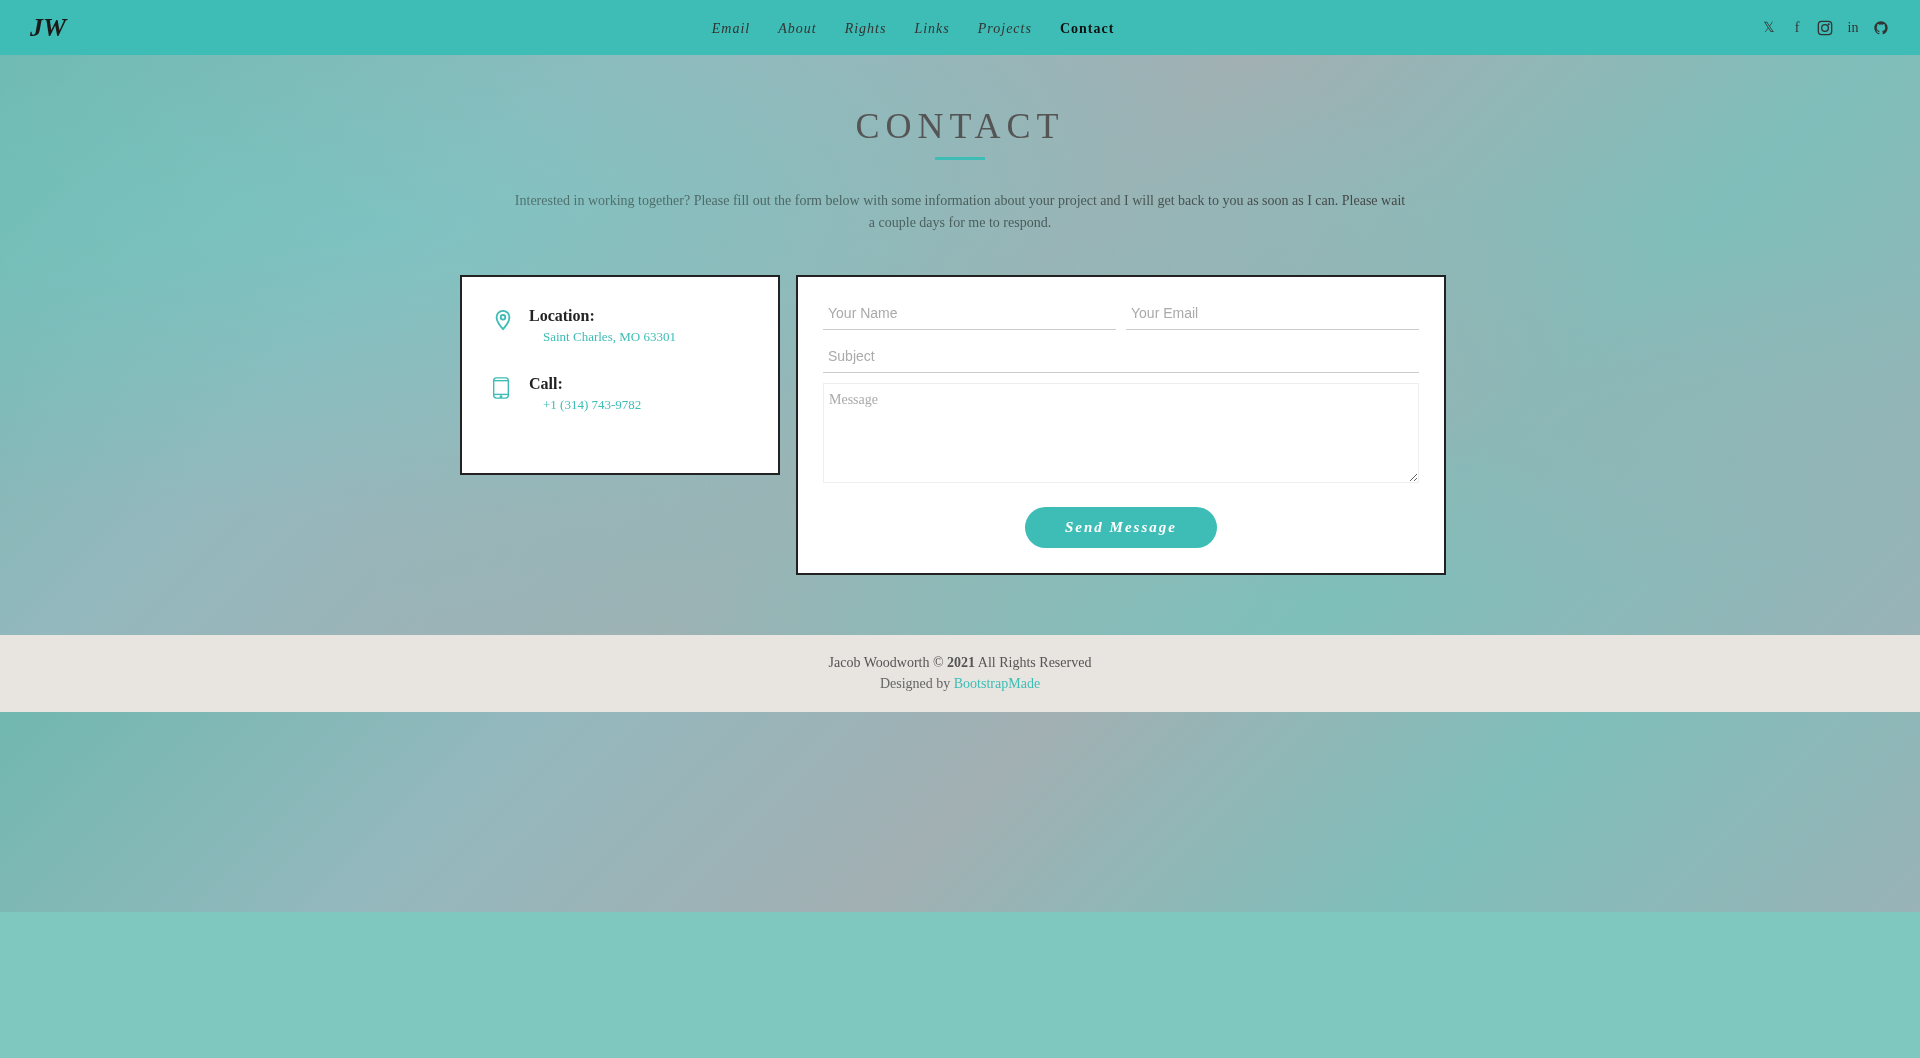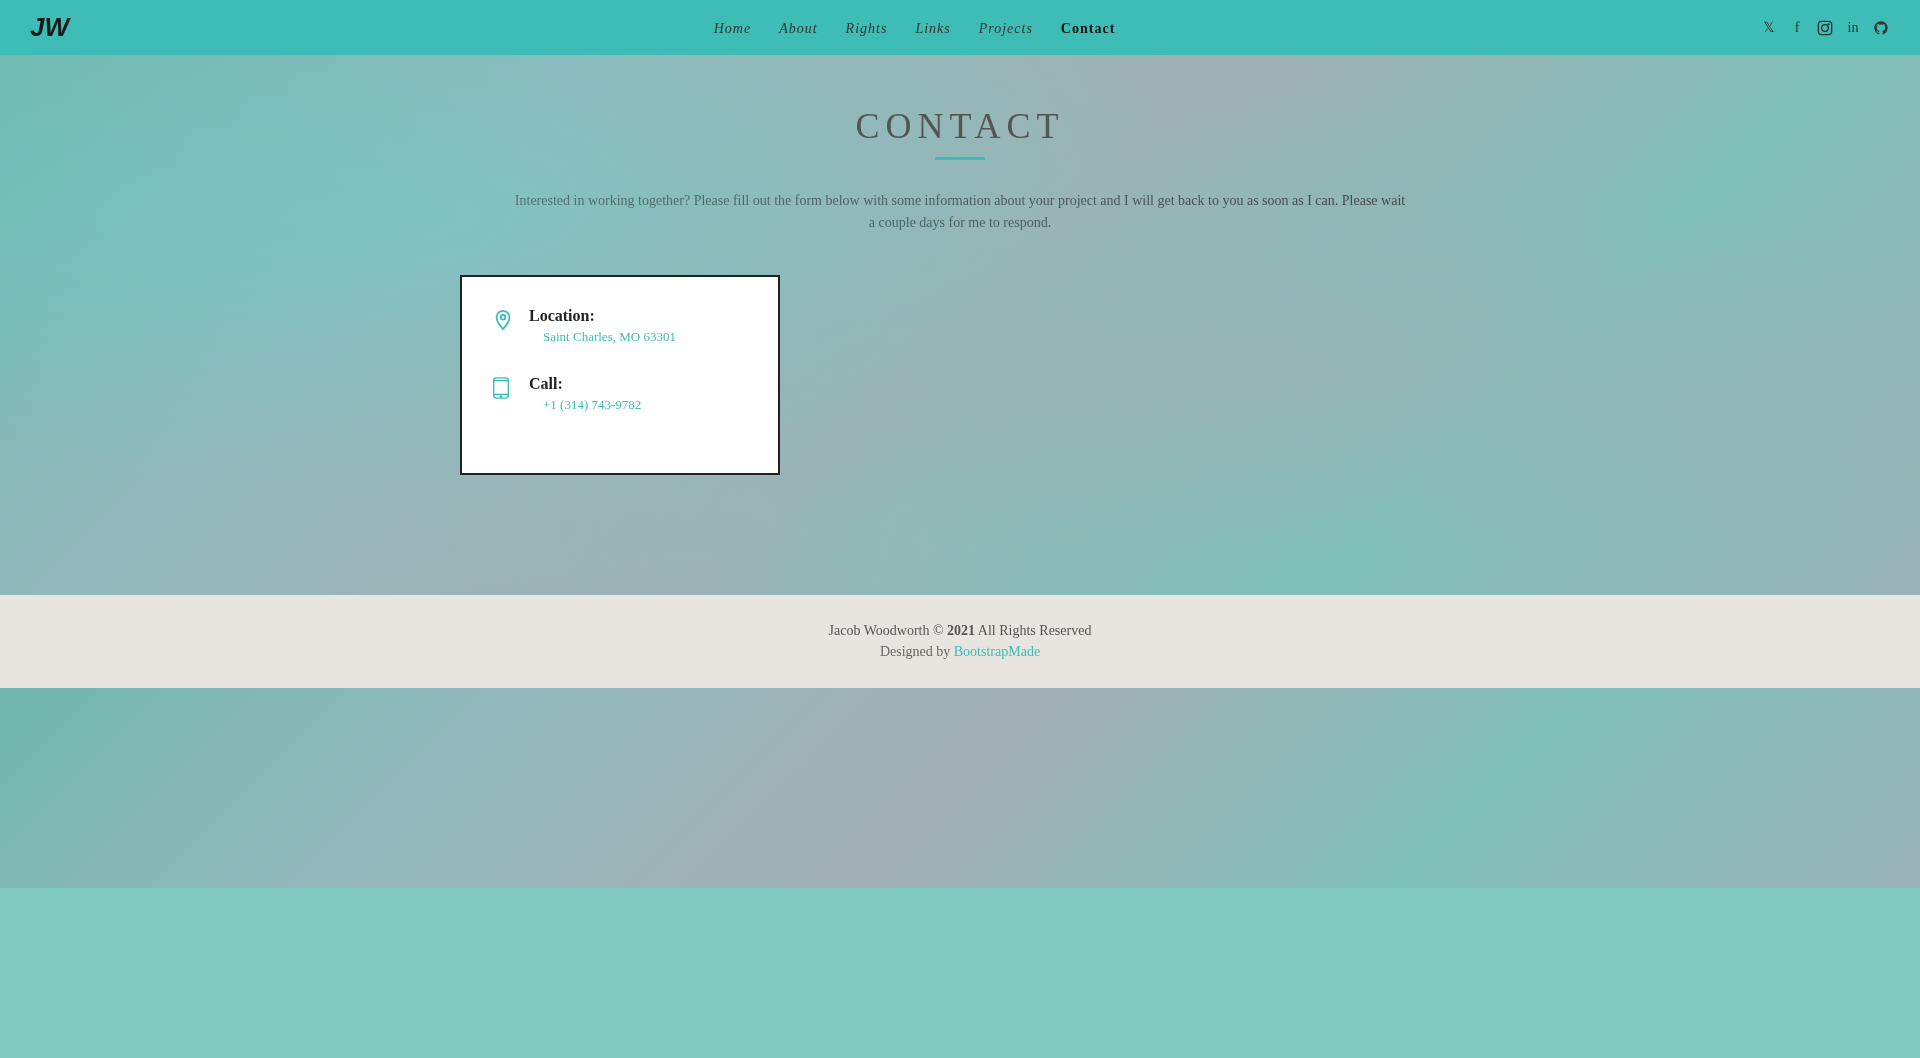--- a/index.html
+++ b/index.html
@@ -16,21 +16,21 @@
       height: 55px;
       display: flex;
       align-items: center;
       justify-content: space-between;
       padding: 0 30px;
       position: relative;
       z-index: 10;
     }
 
     .navbar-brand {
-      font-family: Liberation Sans, sans-serif;
+      font-family: Liberation Serif, serif;
       font-size: 26px;
       font-weight: bold;
       color: #1a1a1a;
       font-style: italic;
       text-decoration: none;
     }
 
     .navbar-nav {
       display: flex;
       align-items: center;
@@ -244,21 +244,21 @@
       font-family: 'Georgia', serif;
       font-style: italic;
       letter-spacing: 2px;
       cursor: pointer;
       font-weight: bold;
     }
 
     
     .footer {
       background-color: #e8e4e0;
-      padding: 28px 20px;
+      padding: 20px 20px;
       text-align: center;
     }
 
     .footer-text {
       font-size: 14px;
       color: #555;
       margin-bottom: 5px;
     }
 
     .footer-designed {
@@ -283,21 +283,21 @@
       height: 200px;
     }
   </style>
 </head>
 <body>
 
 <nav class="navbar">
   <a class="navbar-brand">JW</a>
 
   <ul class="navbar-nav">
-    <li><a href="#">Home</a></li>
+    <li><a href="#">Email</a></li>
     <li><a href="#">About</a></li>
     <li><a href="#">Rights</a></li>
     <li><a href="#">Links</a></li>
     <li><a href="#">Projects</a></li>
     <li><a href="#" class="active" style="font-weight:bold;font-style:normal;">Contact</a></li>
   </ul>
 
   <div class="navbar-icons">
     <span class="nav-icon">𝕏</span>
     <span class="nav-icon">f</span>
@@ -352,20 +352,37 @@
             <circle cx="9" cy="21.5" r="0.8" fill="#3dbdb5"></circle>
           </svg>
         </div>
         <div class="info-text">
           <h3>Call:</h3>
           <p>+1 (314) 743-9782</p>
         </div>
       </div>
     </div>
 
+    <div class="form-card">
+      <form>
+        <div class="form-row">
+          <input type="text" class="form-input" placeholder="Your Name" style="">
+          <input type="email" class="form-input" placeholder="Your Email" style="">
+        </div>
+        <div class="form-group">
+          <input type="text" class="form-input" placeholder="Subject" style="">
+        </div>
+        <div class="form-group">
+          <textarea class="form-textarea" placeholder="Message" style=""></textarea>
+        </div>
+        <div class="form-submit-row">
+          <button type="submit" class="send-btn">Send Message</button>
+        </div>
+      </form>
+    </div>
 
   </div>
 </div>
 
 <footer class="footer">
   <p class="footer-text">
     <span>Jacob Woodworth © </span><strong>2021</strong><span> All Rights Reserved</span>
   </p>
   <p class="footer-designed">
     <span>Designed by </span><a href="#">BootstrapMade</a>

